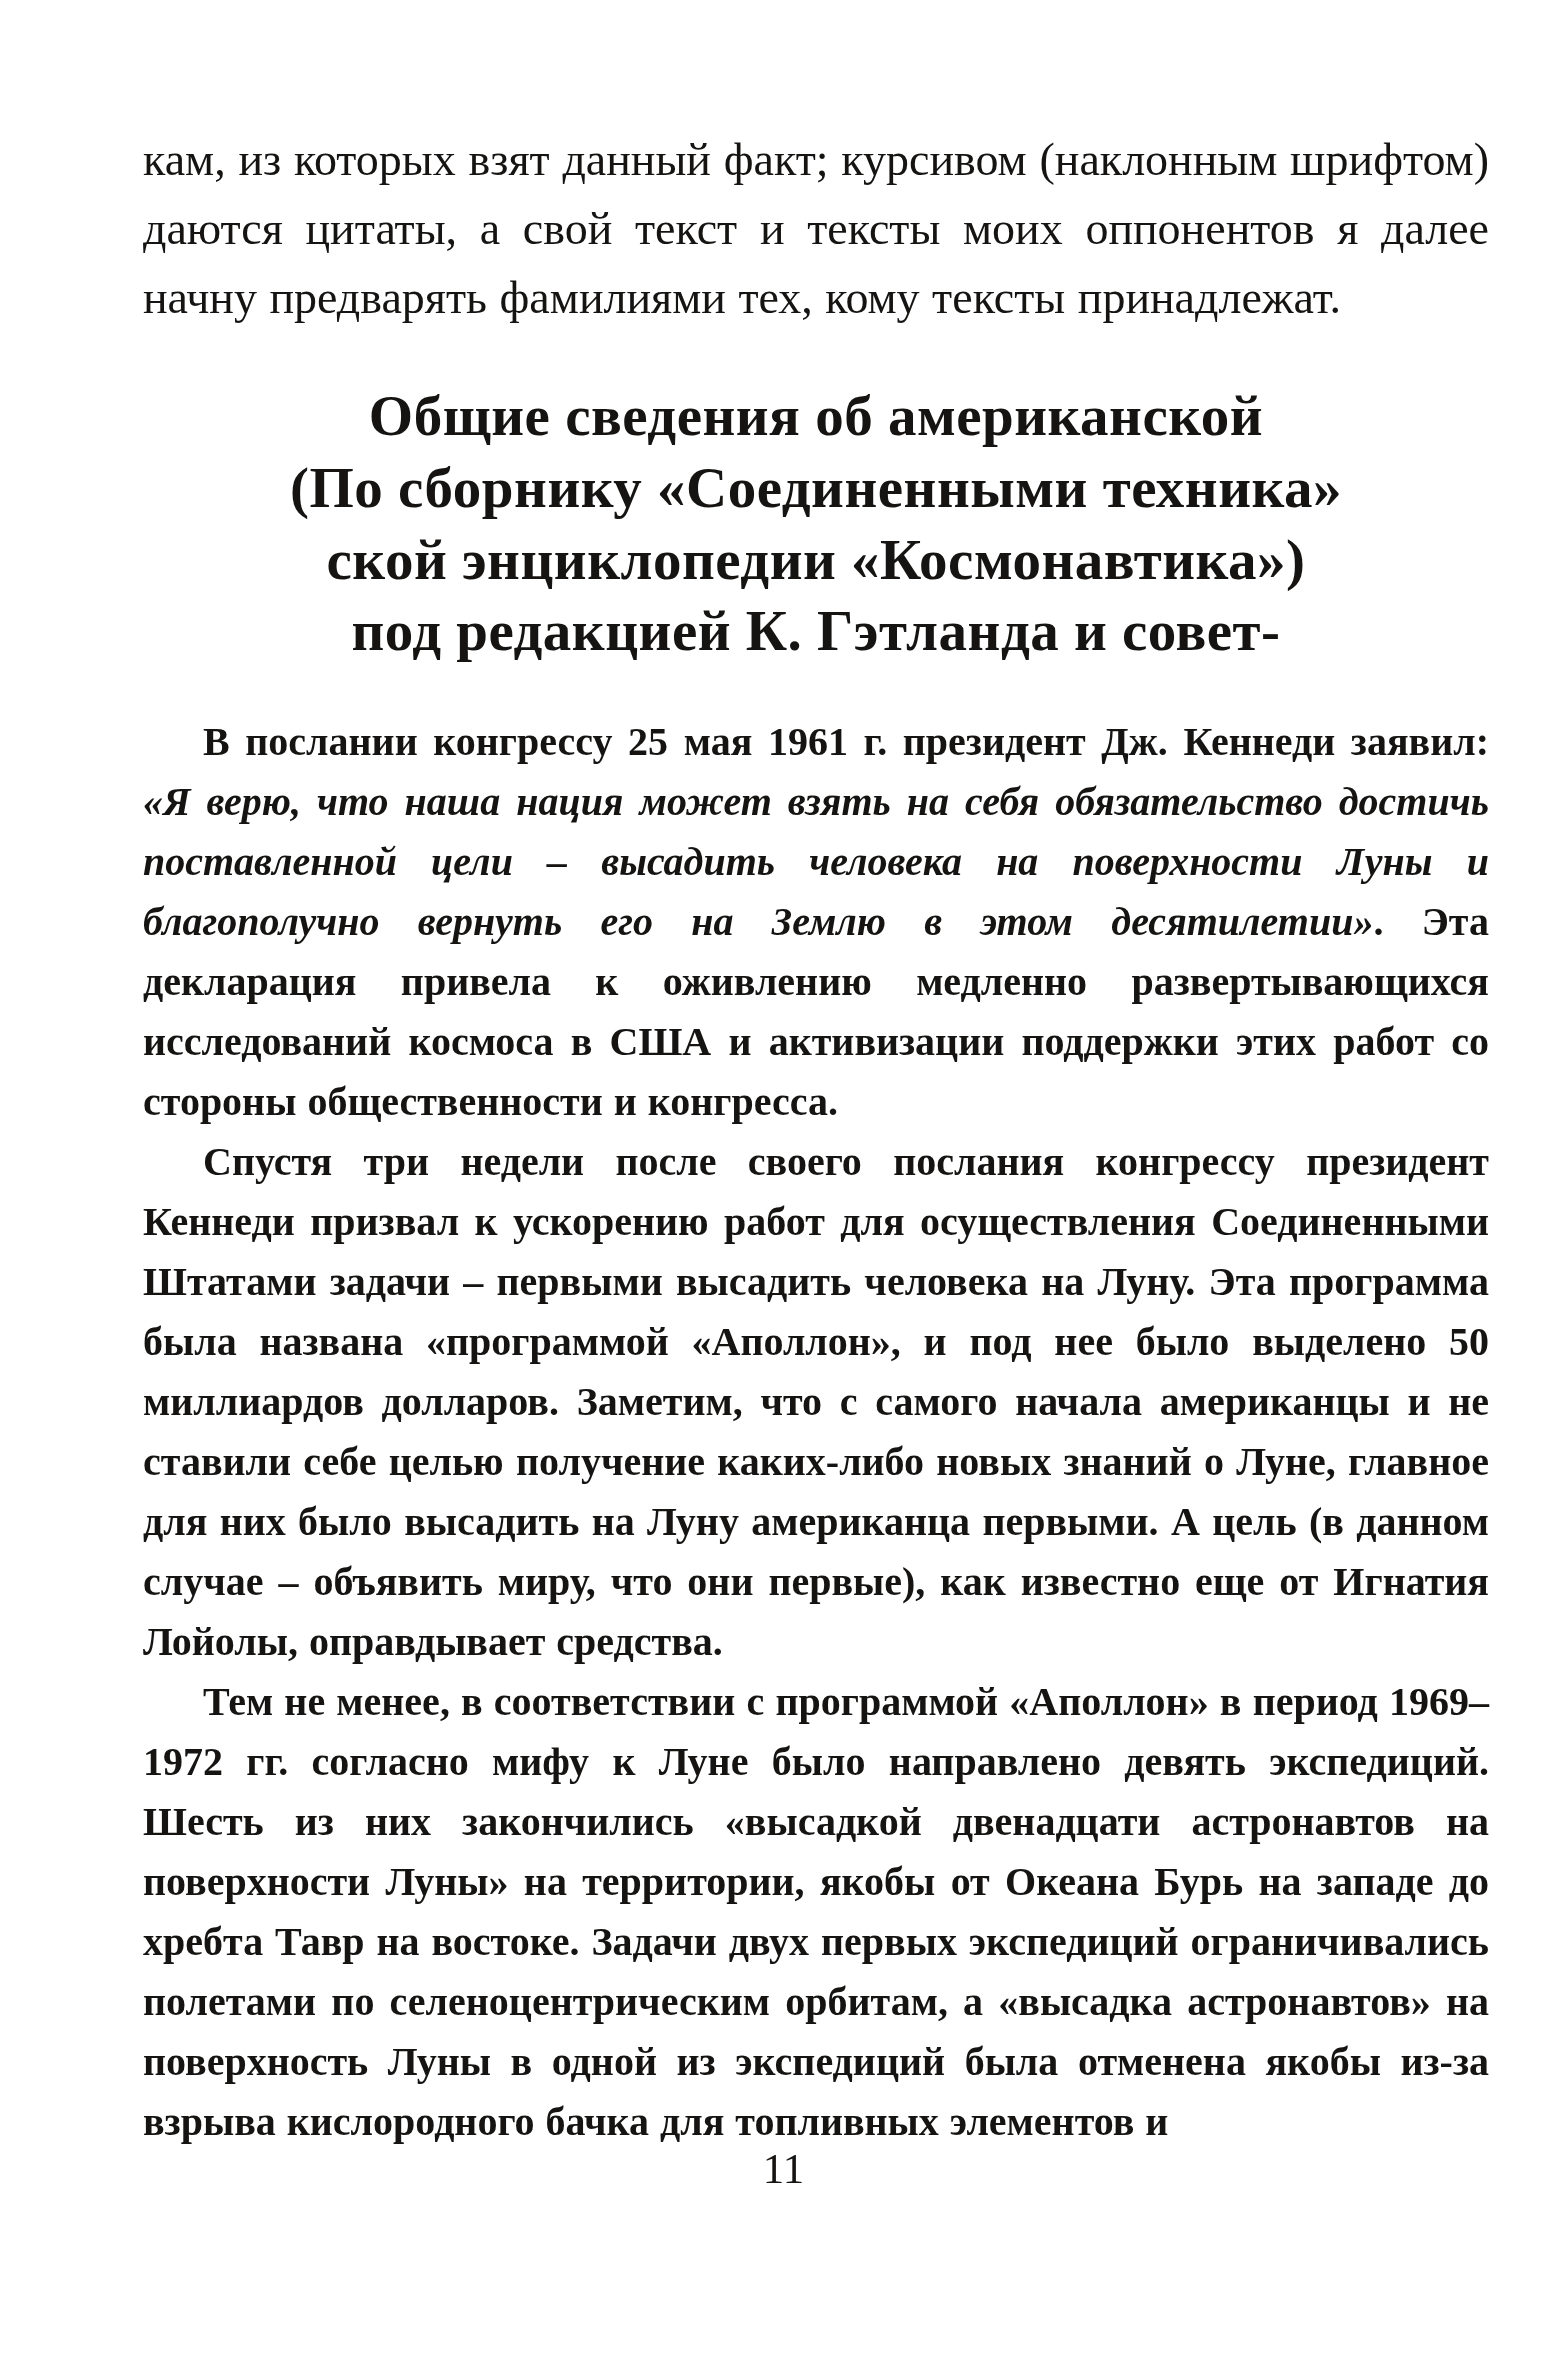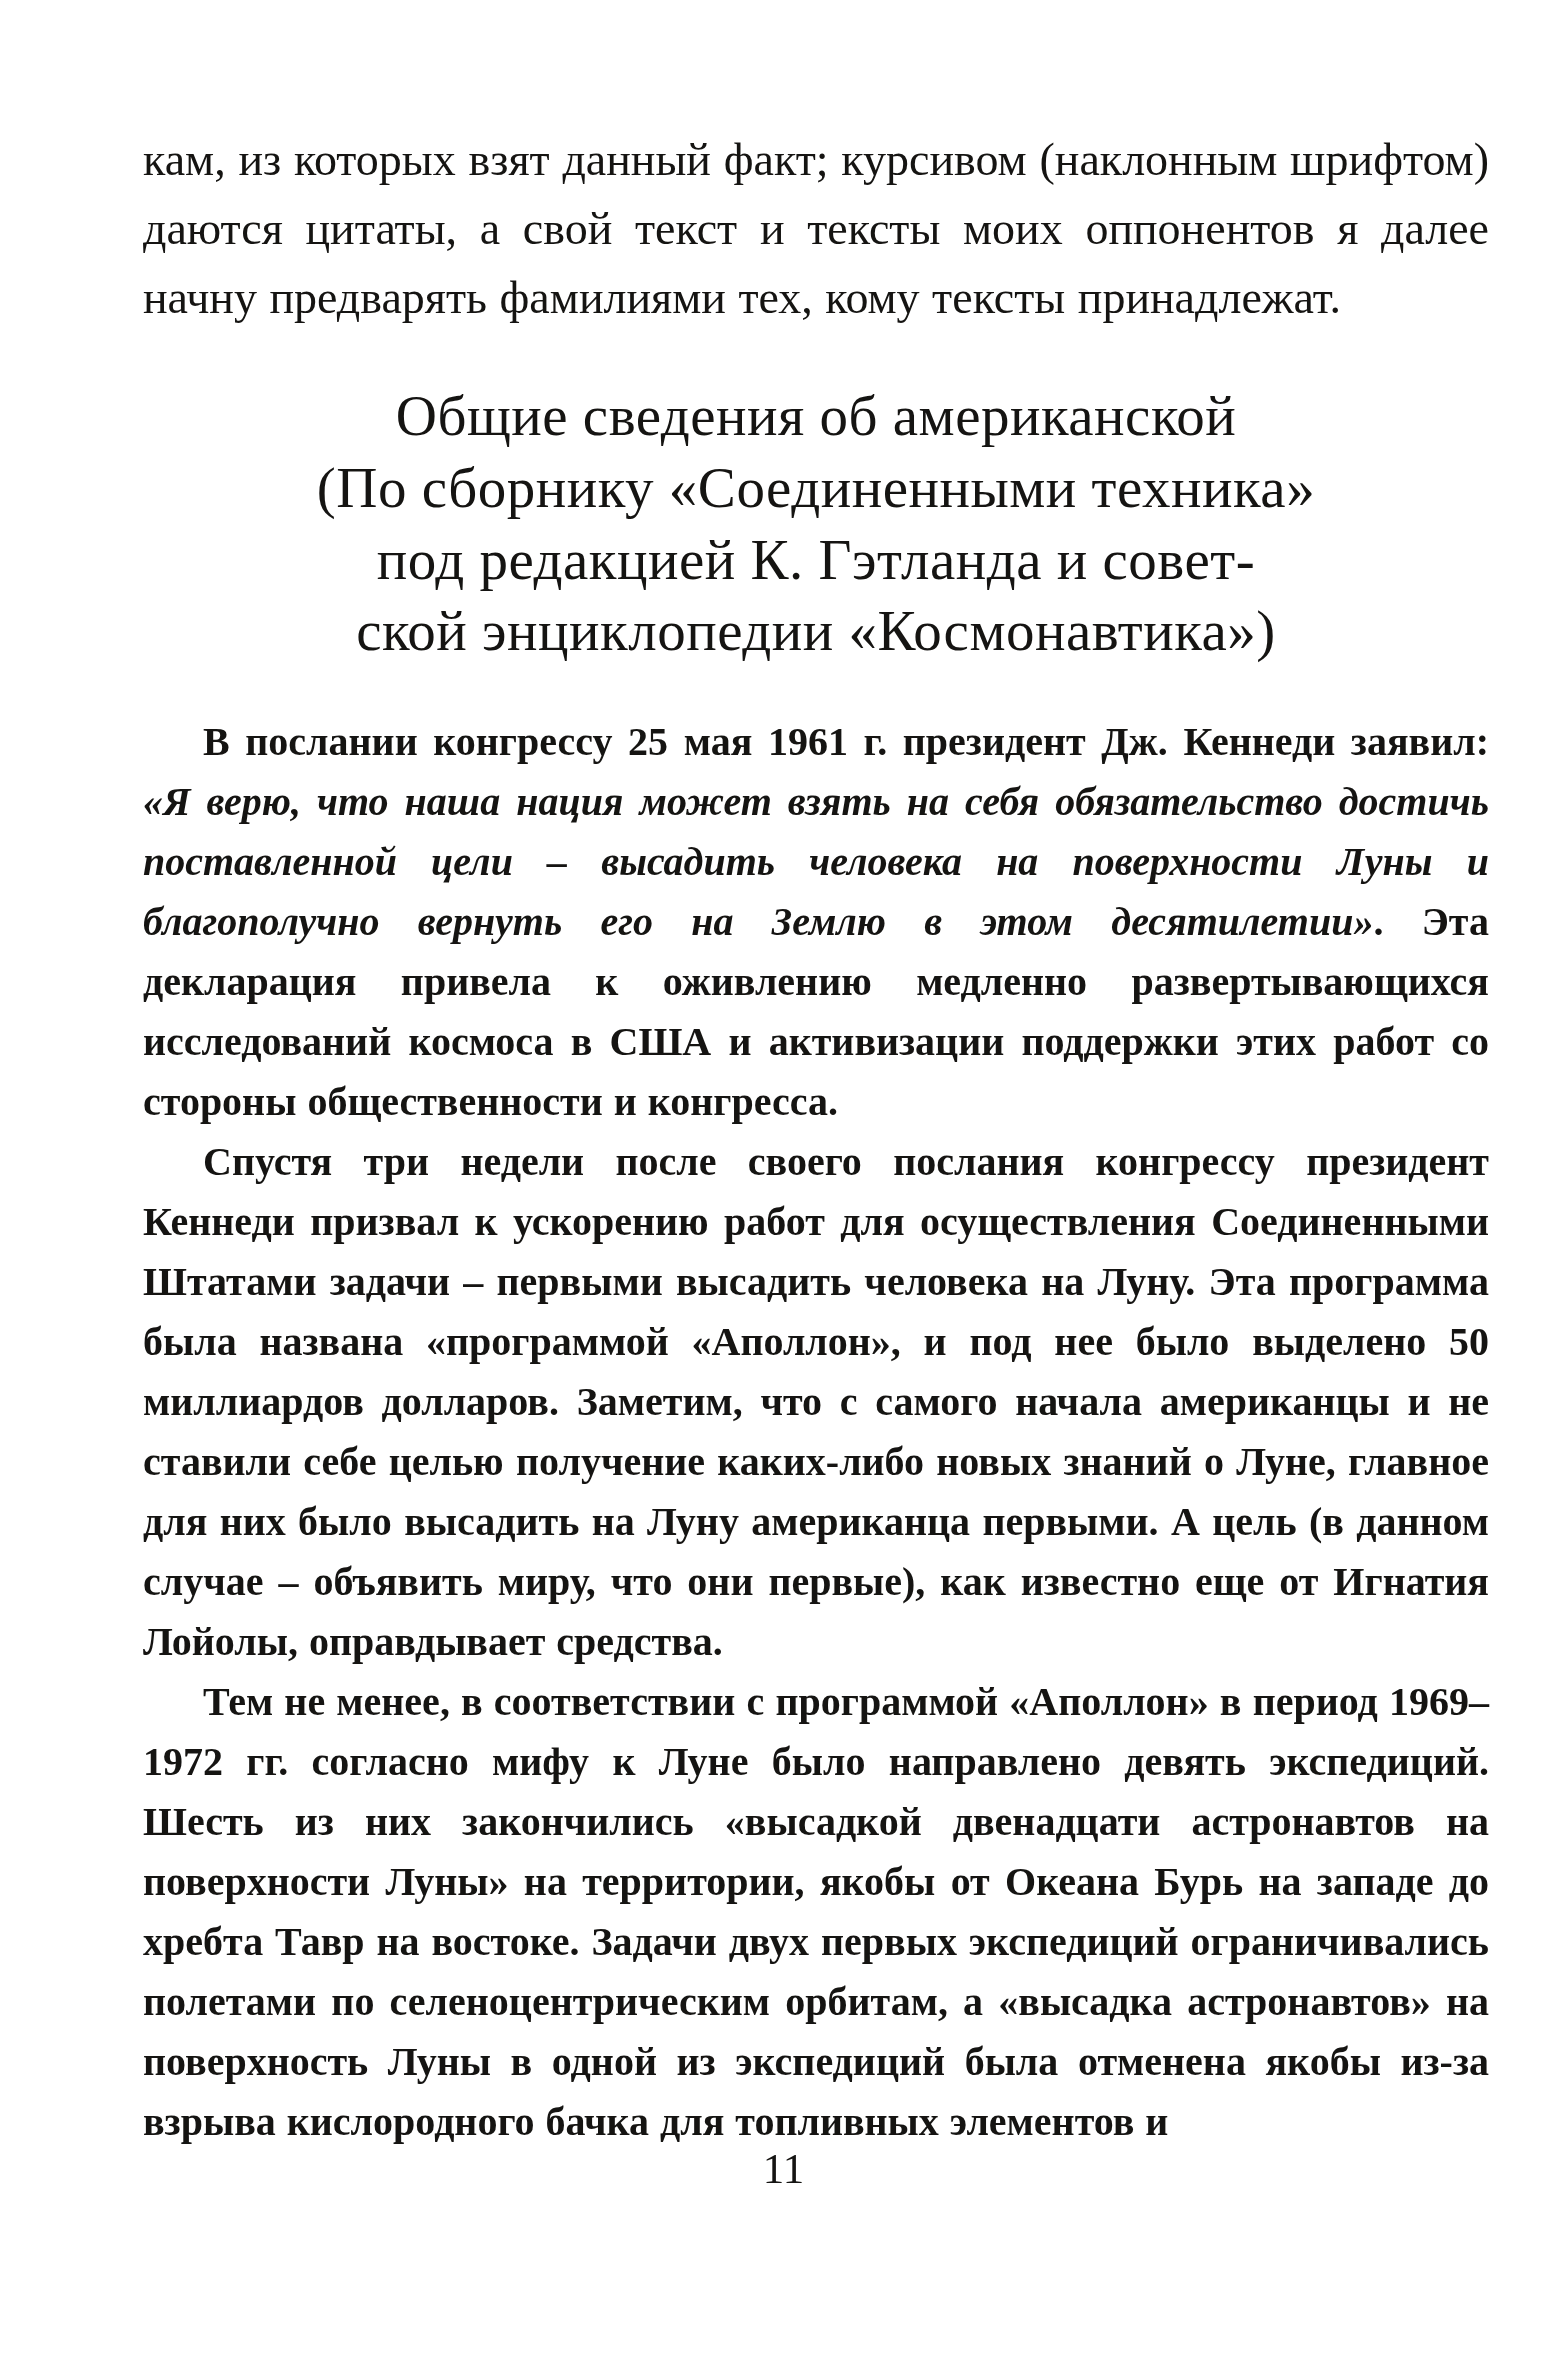--- a/index.html
+++ b/index.html
@@ -27,21 +27,21 @@
     font-size: 46px;
     line-height: 1.50;
     text-align: justify;
     margin: 0;
     text-indent: 0;
     word-spacing: 1px;
   }
   .chapter-heading {
     font-size: 57px;
     line-height: 1.26;
-    font-weight: normal;
+    font-weight: bold;
     text-align: center;
     margin: 48px 0 45px 0;
     letter-spacing: 0.5px;
   }
   .chapter-heading .h-line {
     display: block;
   }
   .body-par {
     font-size: 40px;
     line-height: 1.50;
@@ -67,22 +67,22 @@
 </head>
 <body>
 
 <div class="page">
 
   <p class="cont-par">кам, из которых взят данный факт; курсивом (наклонным шрифтом) даются цитаты, а свой текст и тексты моих оппонентов я далее начну предварять фамилиями тех, кому тексты принадлежат.</p>
 
   <h1 class="chapter-heading">
       <span class="h-line">Общие сведения об американской</span>
       <span class="h-line">(По сборнику «Соединенными техника»</span>
+      <span class="h-line">ской энциклопедии «Космонавтика»)</span>
       <span class="h-line">под редакцией К. Гэтланда и совет-</span>
-      <span class="h-line">ской энциклопедии «Космонавтика»)</span>
     </h1>
 
   <div>
       <p class="body-par"><span>В послании конгрессу 25 мая 1961 г. президент Дж. Кеннеди заявил: </span><span class="italic">«Я верю, что наша нация может взять на себя обязательство достичь поставленной цели – высадить человека на поверхности Луны и благополучно вернуть его на Землю в этом десятилетии»</span><span>. Эта декларация привела к оживлению медленно развертывающихся исследований космоса в США и активизации поддержки этих работ со стороны общественности и конгресса.</span></p>
       <p class="body-par"><span>Спустя три недели после своего послания конгрессу президент Кеннеди призвал к ускорению работ для осуществления Соединенными Штатами задачи – первыми высадить человека на Луну. Эта программа была названа «программой «Аполлон», и под нее было выделено 50 миллиардов долларов. Заметим, что с самого начала американцы и не ставили себе целью получение каких-либо новых знаний о Луне, главное для них было высадить на Луну американца первыми. А цель (в данном случае – объявить миру, что они первые), как известно еще от Игнатия Лойолы, оправдывает средства.</span></p>
       <p class="body-par"><span>Тем не менее, в соответствии с программой «Аполлон» в период 1969–1972 гг. согласно мифу к Луне было направлено девять экспедиций. Шесть из них закончились «высадкой двенадцати астронавтов на поверхности Луны» на территории, якобы от Океана Бурь на западе до хребта Тавр на востоке. Задачи двух первых экспедиций ограничивались полетами по селеноцентрическим орбитам, а «высадка астронавтов» на поверхность Луны в одной из экспедиций была отменена якобы из-за взрыва кислородного бачка для топливных элементов и</span></p>
     </div>
 
   <div class="page-number">11</div>
 

